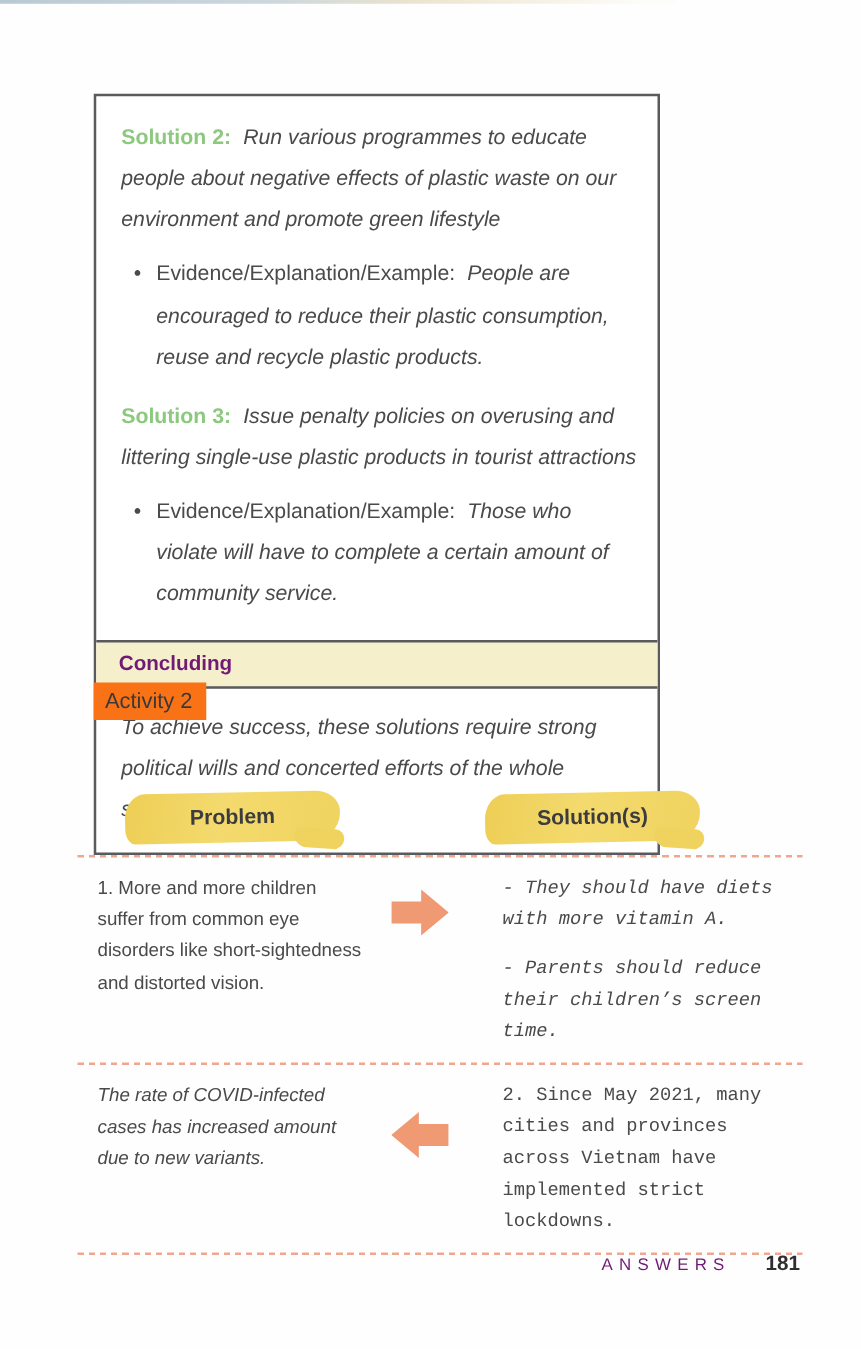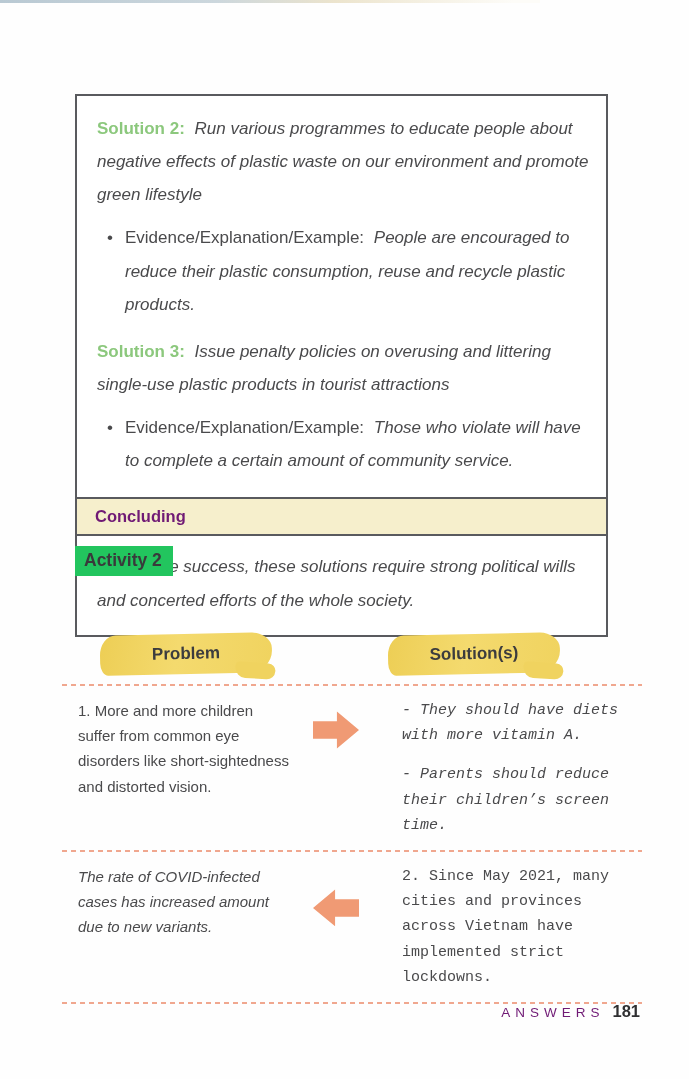--- a/index.html
+++ b/index.html
@@ -4,40 +4,40 @@
 <style>
   html,body{margin:0;padding:0;background:#ffffff;}
   .page{
     position:relative;width:689px;height:1079px;background:#fefefe;
     font-family:"Liberation Sans",sans-serif;color:#4a4a4c;overflow:hidden;
   }
   .top-edge{position:absolute;top:0;left:0;height:3px;width:540px;
     background:linear-gradient(90deg,#b9c9d3 0%,#ccd7dd 40%,#ece4cd 62%,#fdfcf8 95%);}
   
   .solution-box{
-    position:absolute;left:75px;top:94px;width:533px;
+    position:absolute;left:75px;top:75px;width:453px;
     border:2px solid #595a5e;background:#fff;box-sizing:border-box;
   }
   .box-body{padding:6px 16px 6px 20px;}
   .sol-para{font-size:17px;line-height:1.95;margin:10px 0 4px 0;font-style:italic;}
   .sol-label{color:#8cc87d;font-weight:bold;font-style:normal;margin-right:5px;}
   .box-bullets{list-style:none;margin:10px 0 14px 6px;padding:0 0 0 22px;}
   .box-bullets li{font-size:17px;line-height:1.95;position:relative;font-style:italic;}
   .box-bullets li::before{content:"•";position:absolute;left:-18px;color:#4a4a4c;font-style:normal;}
   .ev-label{font-style:normal;margin-right:5px;}
   .concluding-band{
     background:#f6efcc;border-top:2px solid #595a5e;border-bottom:2px solid #595a5e;
     padding:8px 18px;font-weight:bold;font-size:16.5px;color:#701a75;
   }
   .concluding-text{padding:8px 16px 12px 20px;}
   .concluding-text p{font-size:17px;line-height:1.95;font-style:italic;margin:6px 0;}
   
   .activity-label{
     position:absolute;left:75px;top:546px;display:inline-block;
-    background:#22c55e;padding:4px 11px 5px 9px;font-weight:bold;font-size:17.5px;color:#39393b;
+    background:#f97316;padding:4px 11px 5px 9px;font-weight:normal;font-size:17.5px;color:#39393b;
   }
   .intro-line{position:absolute;left:76px;top:598px;font-size:16.5px;margin:0;}
   
   .answer-table{position:absolute;left:62px;top:634px;width:580px;}
   .thead{display:grid;grid-template-columns:290px 290px;margin-bottom:10px;}
   .blob{
     position:relative;width:172px;height:40px;display:flex;align-items:center;justify-content:center;
     background:linear-gradient(100deg,#edce55 0%,#f4da6e 45%,#f0d35f 100%);
     border-radius:16px 20px 24px 8px / 20px 16px 22px 12px;
     transform:rotate(-1.2deg);
@@ -58,21 +58,21 @@
   .italic{font-style:italic;}
   .cell-right p{margin:0 0 14px 16px;font-family:Liberation Mono, monospace;}
   .cell-right p:last-child{margin-bottom:0;}
   .arrow-cell{display:flex;justify-content:center;}
   .arrow{width:46px;height:40px;background:#f09a74;}
   .arrow-right{clip-path:polygon(0% 28%,52% 28%,52% 4%,100% 50%,52% 96%,52% 72%,0% 72%);margin-top:12px;}
   .arrow-left{clip-path:polygon(100% 28%,48% 28%,48% 4%,0% 50%,48% 96%,48% 72%,100% 72%);margin-top:24px;}
   
   .footer{position:absolute;right:49px;top:1002px;display:flex;align-items:baseline;}
   .footer-answers{font-size:13.5px;letter-spacing:5px;color:#701a75;}
-  .footer-page{font-size:16.5px;font-weight:bold;color:#2f2f31;margin-left:8px;}
+  .footer-page{font-size:16.5px;font-weight:bold;color:#2f2f31;margin-left:28px;}
 </style>
 </head>
 <body>
 
 <div class="page">
   <div class="top-edge"></div>
 
   <div class="solution-box">
     <div class="box-body">
       <p class="sol-para">

